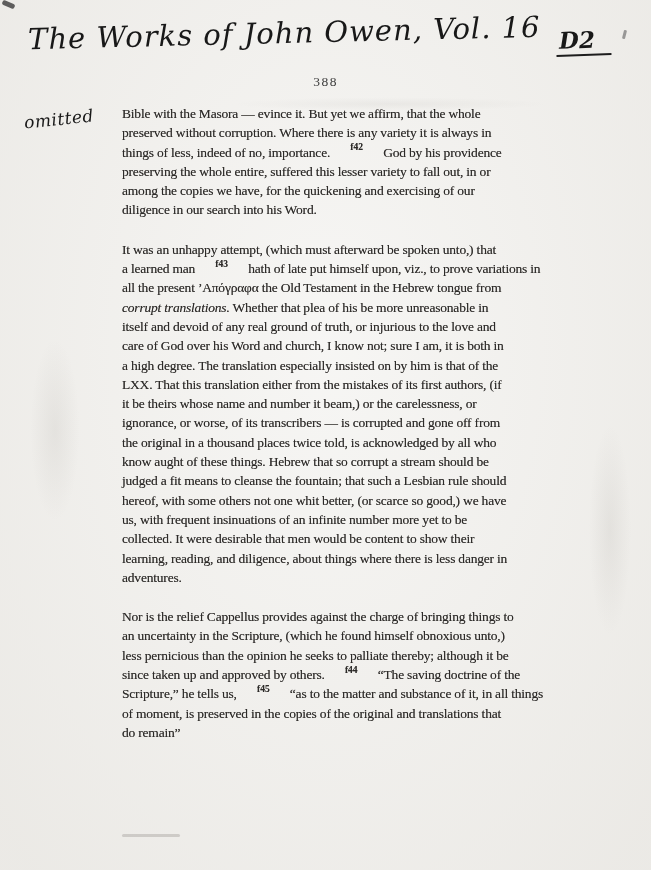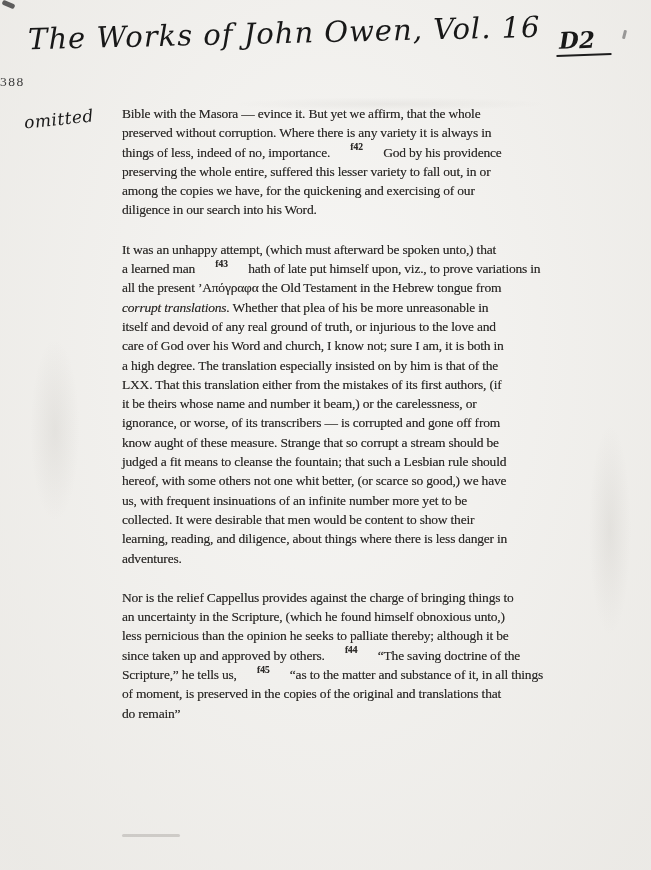--- a/index.html
+++ b/index.html
@@ -58,21 +58,21 @@
     transform: rotate(-2deg);
   }
   .hw-margin-note {
     position: absolute; left: 24px; top: 109px;
     font-size: 17px; letter-spacing: 0.5px;
     transform: rotate(-6deg);
   }
 
   .page-number {
     position: absolute; left: 0; top: 74px; width: 100%;
-    text-align: left; font-size: 13.5px; letter-spacing: 1.5px;
+    text-align: center; font-size: 13.5px; letter-spacing: 1.5px;
     color: #3b3b3b;
   }
 
   
   .document-body {
     position: absolute; left: 122px; top: 104px; width: 452px;
     font-size: 13.5px; line-height: 19.3px;
     letter-spacing: -0.2px;
     color: #2d2b29;
     text-shadow: 0 0 0.6px rgba(45,42,40,0.55);
@@ -119,21 +119,22 @@
         <div class="line">It was an unhappy attempt, (which must afterward be spoken unto,) that</div>
         <div class="line">a learned man <sup class="fn">f43</sup> hath of late put himself upon, viz., to prove variations in</div>
         <div class="line">all the present ʼΑπόγραφα the Old Testament in the Hebrew tongue from</div>
         <div class="line"><i>corrupt translations.</i> Whether that plea of his be more unreasonable in</div>
         <div class="line">itself and devoid of any real ground of truth, or injurious to the love and</div>
         <div class="line">care of God over his Word and church, I know not; sure I am, it is both in</div>
         <div class="line">a high degree. The translation especially insisted on by him is that of the</div>
         <div class="line">LXX. That this translation either from the mistakes of its first authors, (if</div>
         <div class="line">it be theirs whose name and number it beam,) or the carelessness, or</div>
         <div class="line">ignorance, or worse, of its transcribers — is corrupted and gone off from</div>
-        <div class="line">know aught of these measure. Strange that so corrupt a stream should be</div>
+        <div class="line">the original in a thousand places twice told, is acknowledged by all who</div>
+        <div class="line">know aught of these things. Hebrew that so corrupt a stream should be</div>
         <div class="line">judged a fit means to cleanse the fountain; that such a Lesbian rule should</div>
         <div class="line">hereof, with some others not one whit better, (or scarce so good,) we have</div>
         <div class="line">us, with frequent insinuations of an infinite number more yet to be</div>
         <div class="line">collected. It were desirable that men would be content to show their</div>
         <div class="line">learning, reading, and diligence, about things where there is less danger in</div>
         <div class="line">adventures.</div>
       </div>
       <div class="paragraph">
         <div class="line">Nor is the relief Cappellus provides against the charge of bringing things to</div>
         <div class="line">an uncertainty in the Scripture, (which he found himself obnoxious unto,)</div>

